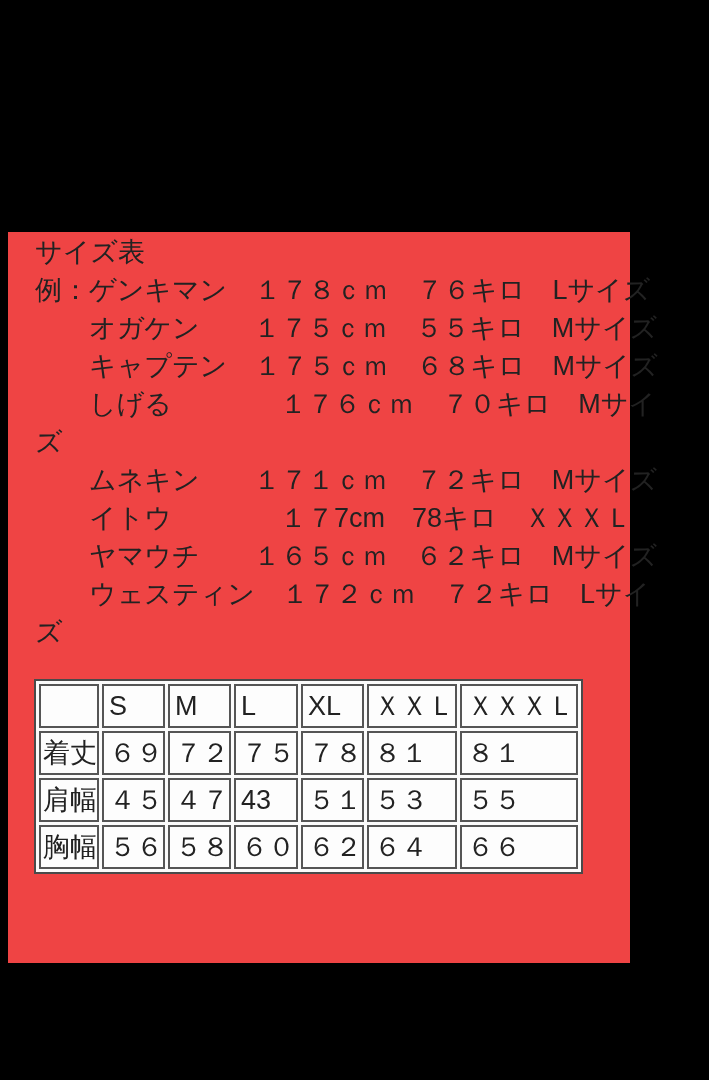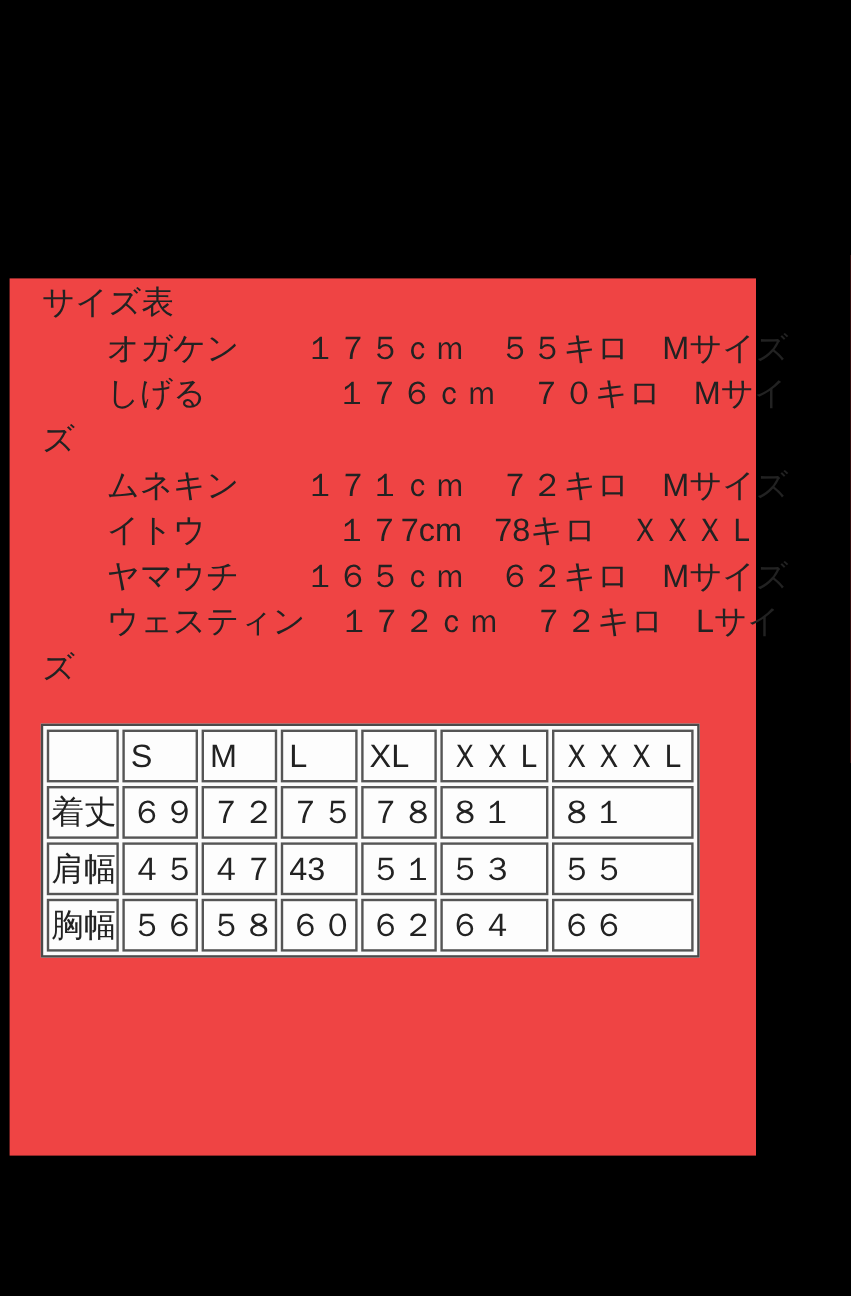--- a/index.html
+++ b/index.html
@@ -45,21 +45,23 @@
   col.c5{width:90px}
   col.c6{width:118px}
 </style>
 </head>
 <body>
 
 <div class="card">
 
   <div class="text-block">
     <div class="line">サイズ表</div>
+    <div class="line">例：ゲンキマン　１７８ｃｍ　７６キロ　Lサイズ</div>
     <div class="line">　　オガケン　　１７５ｃｍ　５５キロ　Mサイズ</div>
+    <div class="line">　　キャプテン　１７５ｃｍ　６８キロ　Mサイズ</div>
     <div class="line">　　しげる　　　　１７６ｃｍ　７０キロ　Mサイ</div>
     <div class="line">ズ</div>
     <div class="line">　　ムネキン　　１７１ｃｍ　７２キロ　Mサイズ</div>
     <div class="line">　　イトウ　　　　１７7cm　78キロ　ＸＸＸＬ</div>
     <div class="line">　　ヤマウチ　　１６５ｃｍ　６２キロ　Mサイズ</div>
     <div class="line">　　ウェスティン　１７２ｃｍ　７２キロ　Lサイ</div>
     <div class="line">ズ</div>
   </div>
 
   <table class="size">

